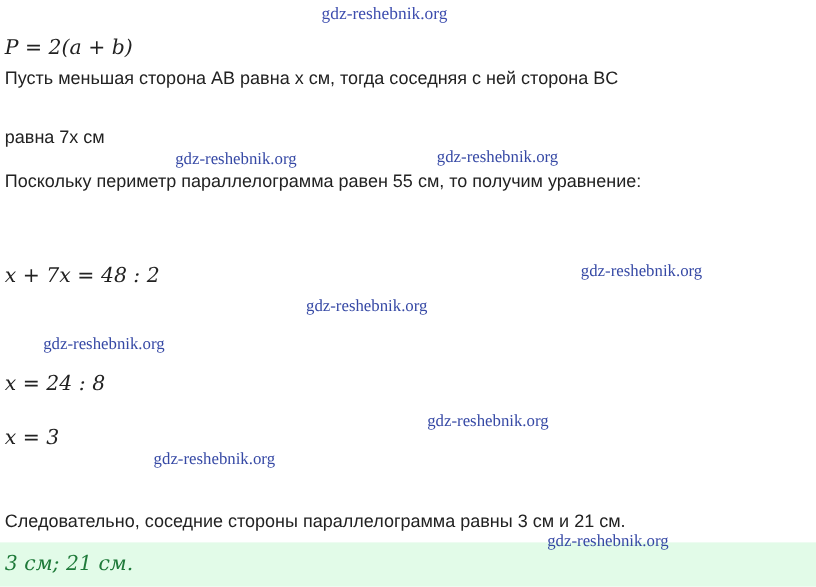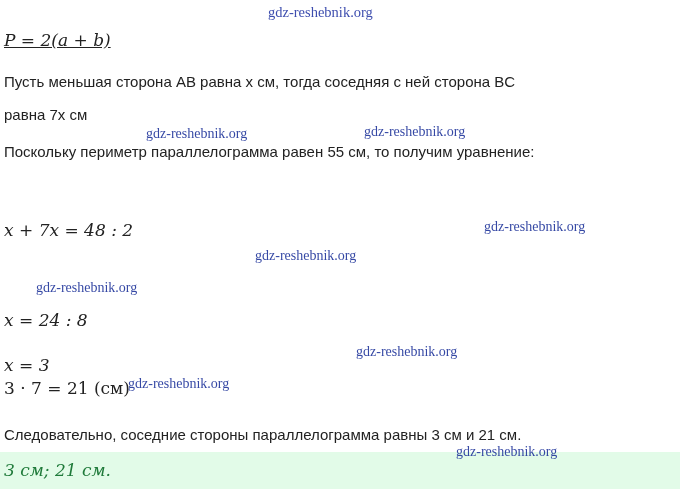--- a/index.html
+++ b/index.html
@@ -74,25 +74,25 @@
     font-style: italic;
     color: #1f7a3a;
     white-space: nowrap;
   }
 </style>
 </head>
 <body>
 
 <div class="page">
 
-  <div class="line math" style="top:30px;text-decoration:underline;">
+  <div class="line math" style="top:30px;">
     <span class="math">P = 2(a + b)</span>
   </div>
 
-  <div class="line" style="top:72px;text-align:right;">
+  <div class="line" style="top:56px;text-align:right;">
     <span class="txt">Пусть меньшая сторона AB равна x см, тогда соседняя с ней сторона BC</span>
   </div>
 
   <div class="line" style="top:105px;">
     <span class="txt">равна 7x см</span>
   </div>
 
   <div class="line" style="top:142px;">
     <span class="txt">Поскольку периметр параллелограмма равен 55 см, то получим уравнение:</span>
   </div>
@@ -104,23 +104,20 @@
 
 
   <div class="line" style="top:310px;">
     <span class="math">x = 24 : 8</span>
   </div>
 
   <div class="line" style="top:355px;">
     <span class="math">x = 3</span>
   </div>
 
-  <div class="line" style="top:378px;">
-    <span class="mathup">3 · 7 = 21 (см)</span>
-  </div>
 
   <div class="line" style="top:425px;">
     <span class="txt">Следовательно, соседние стороны параллелограмма равны 3 см и 21 см.</span>
   </div>
 
   <div class="answer"></div>
   <div class="answer-text">3 см; 21 см.</div>
 
   <div class="wm wm-top" style="left:268px; top:4px;">gdz-reshebnik.org</div>
   <div class="wm" style="left:146px; top:126px;">gdz-reshebnik.org</div>

